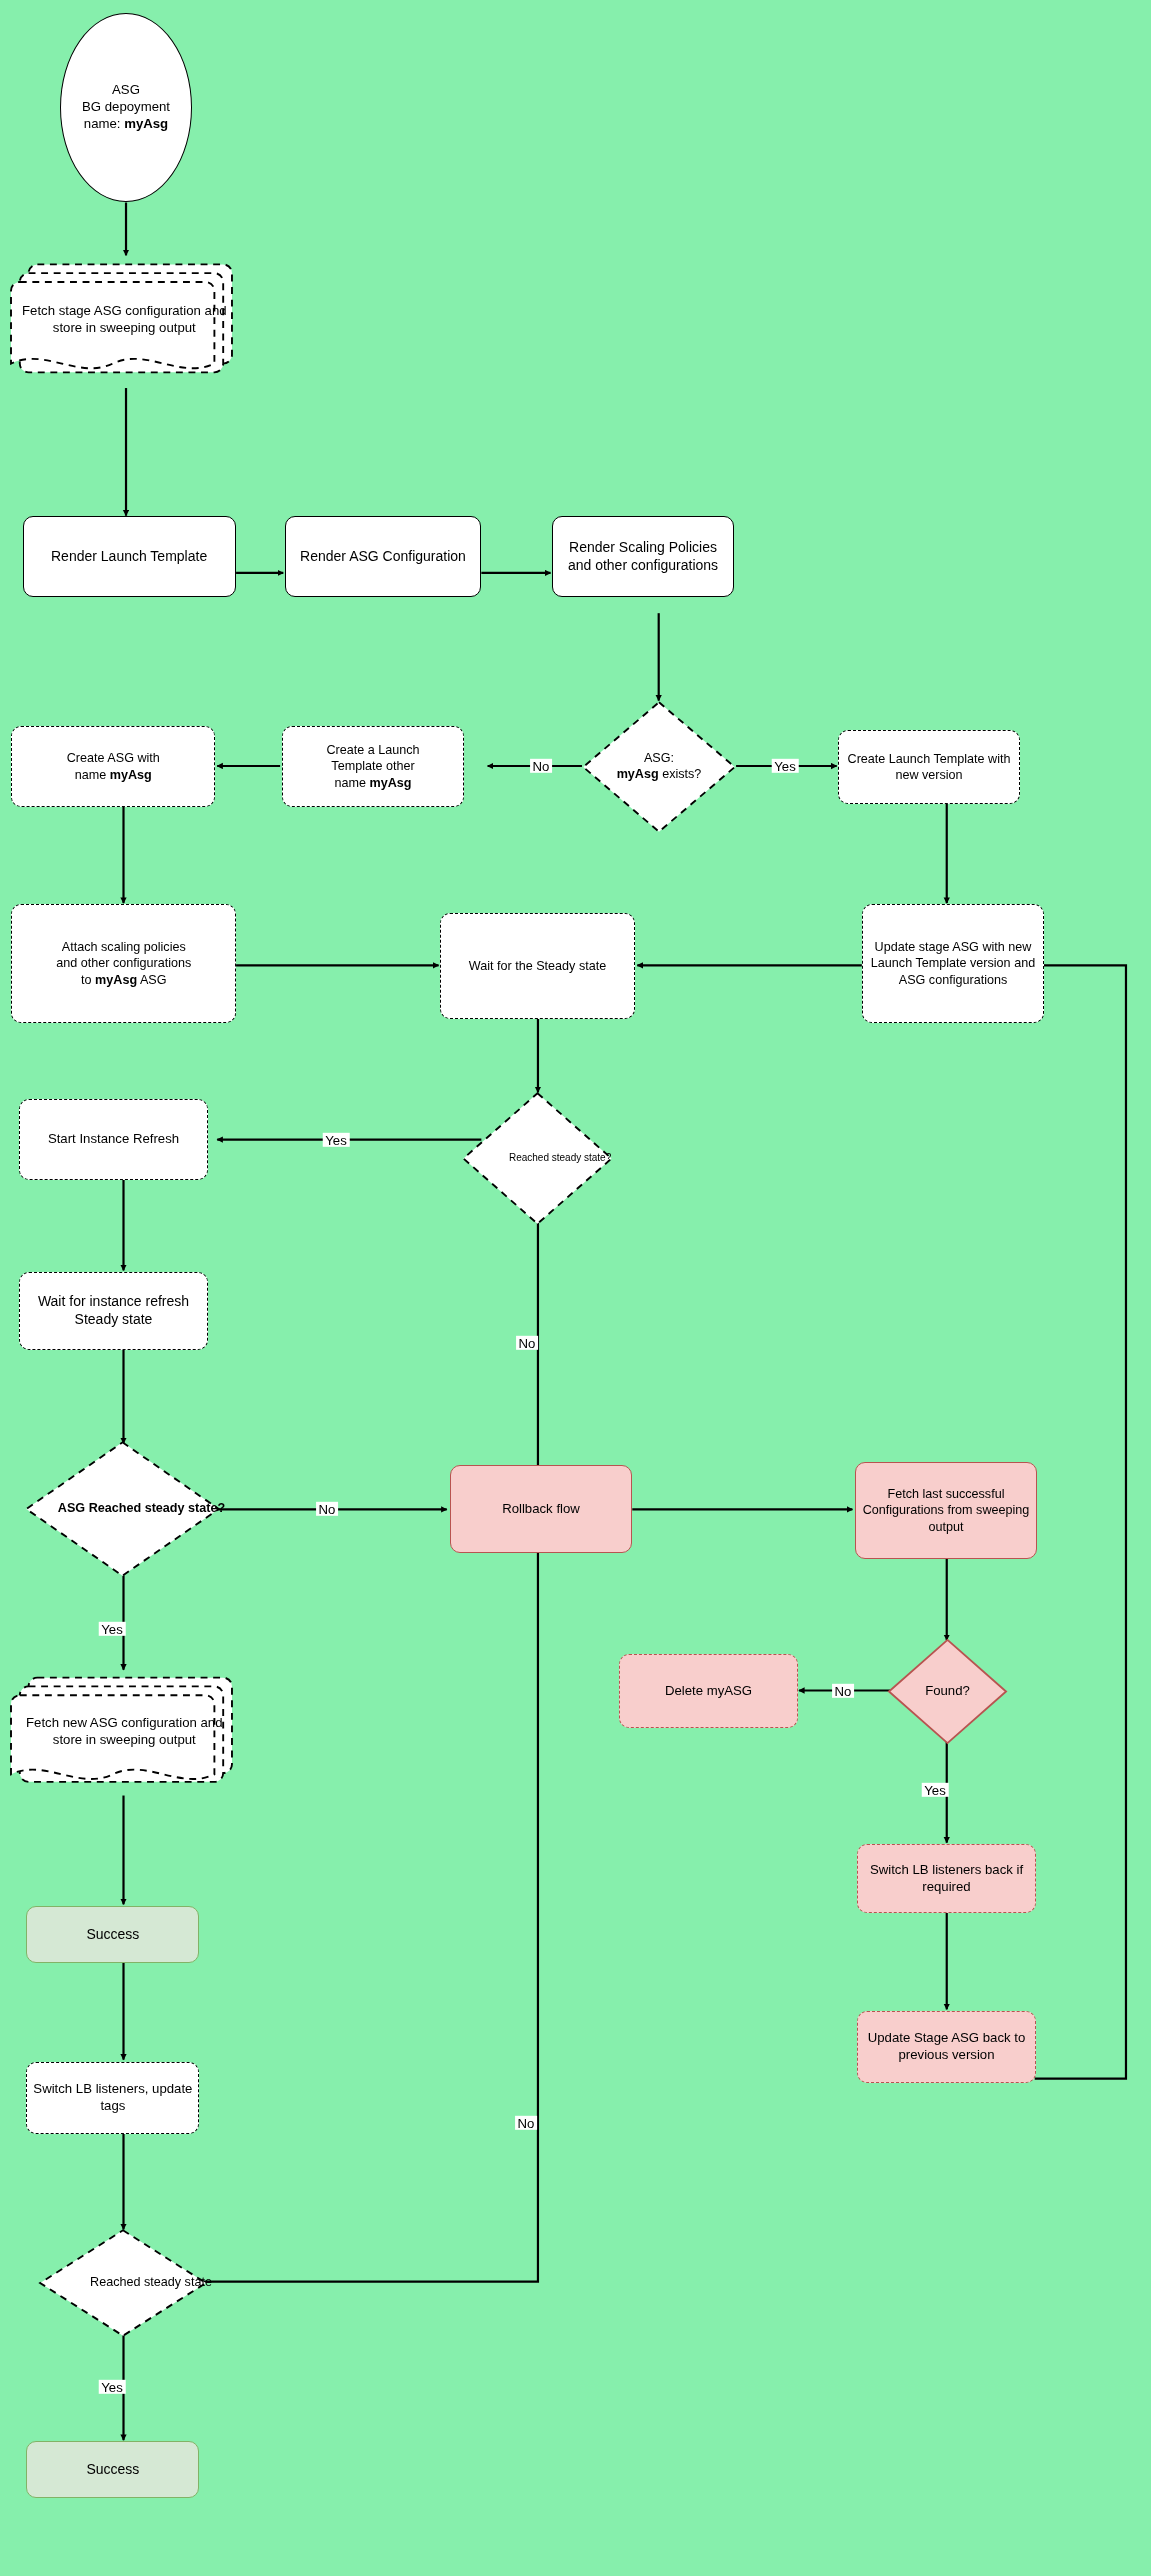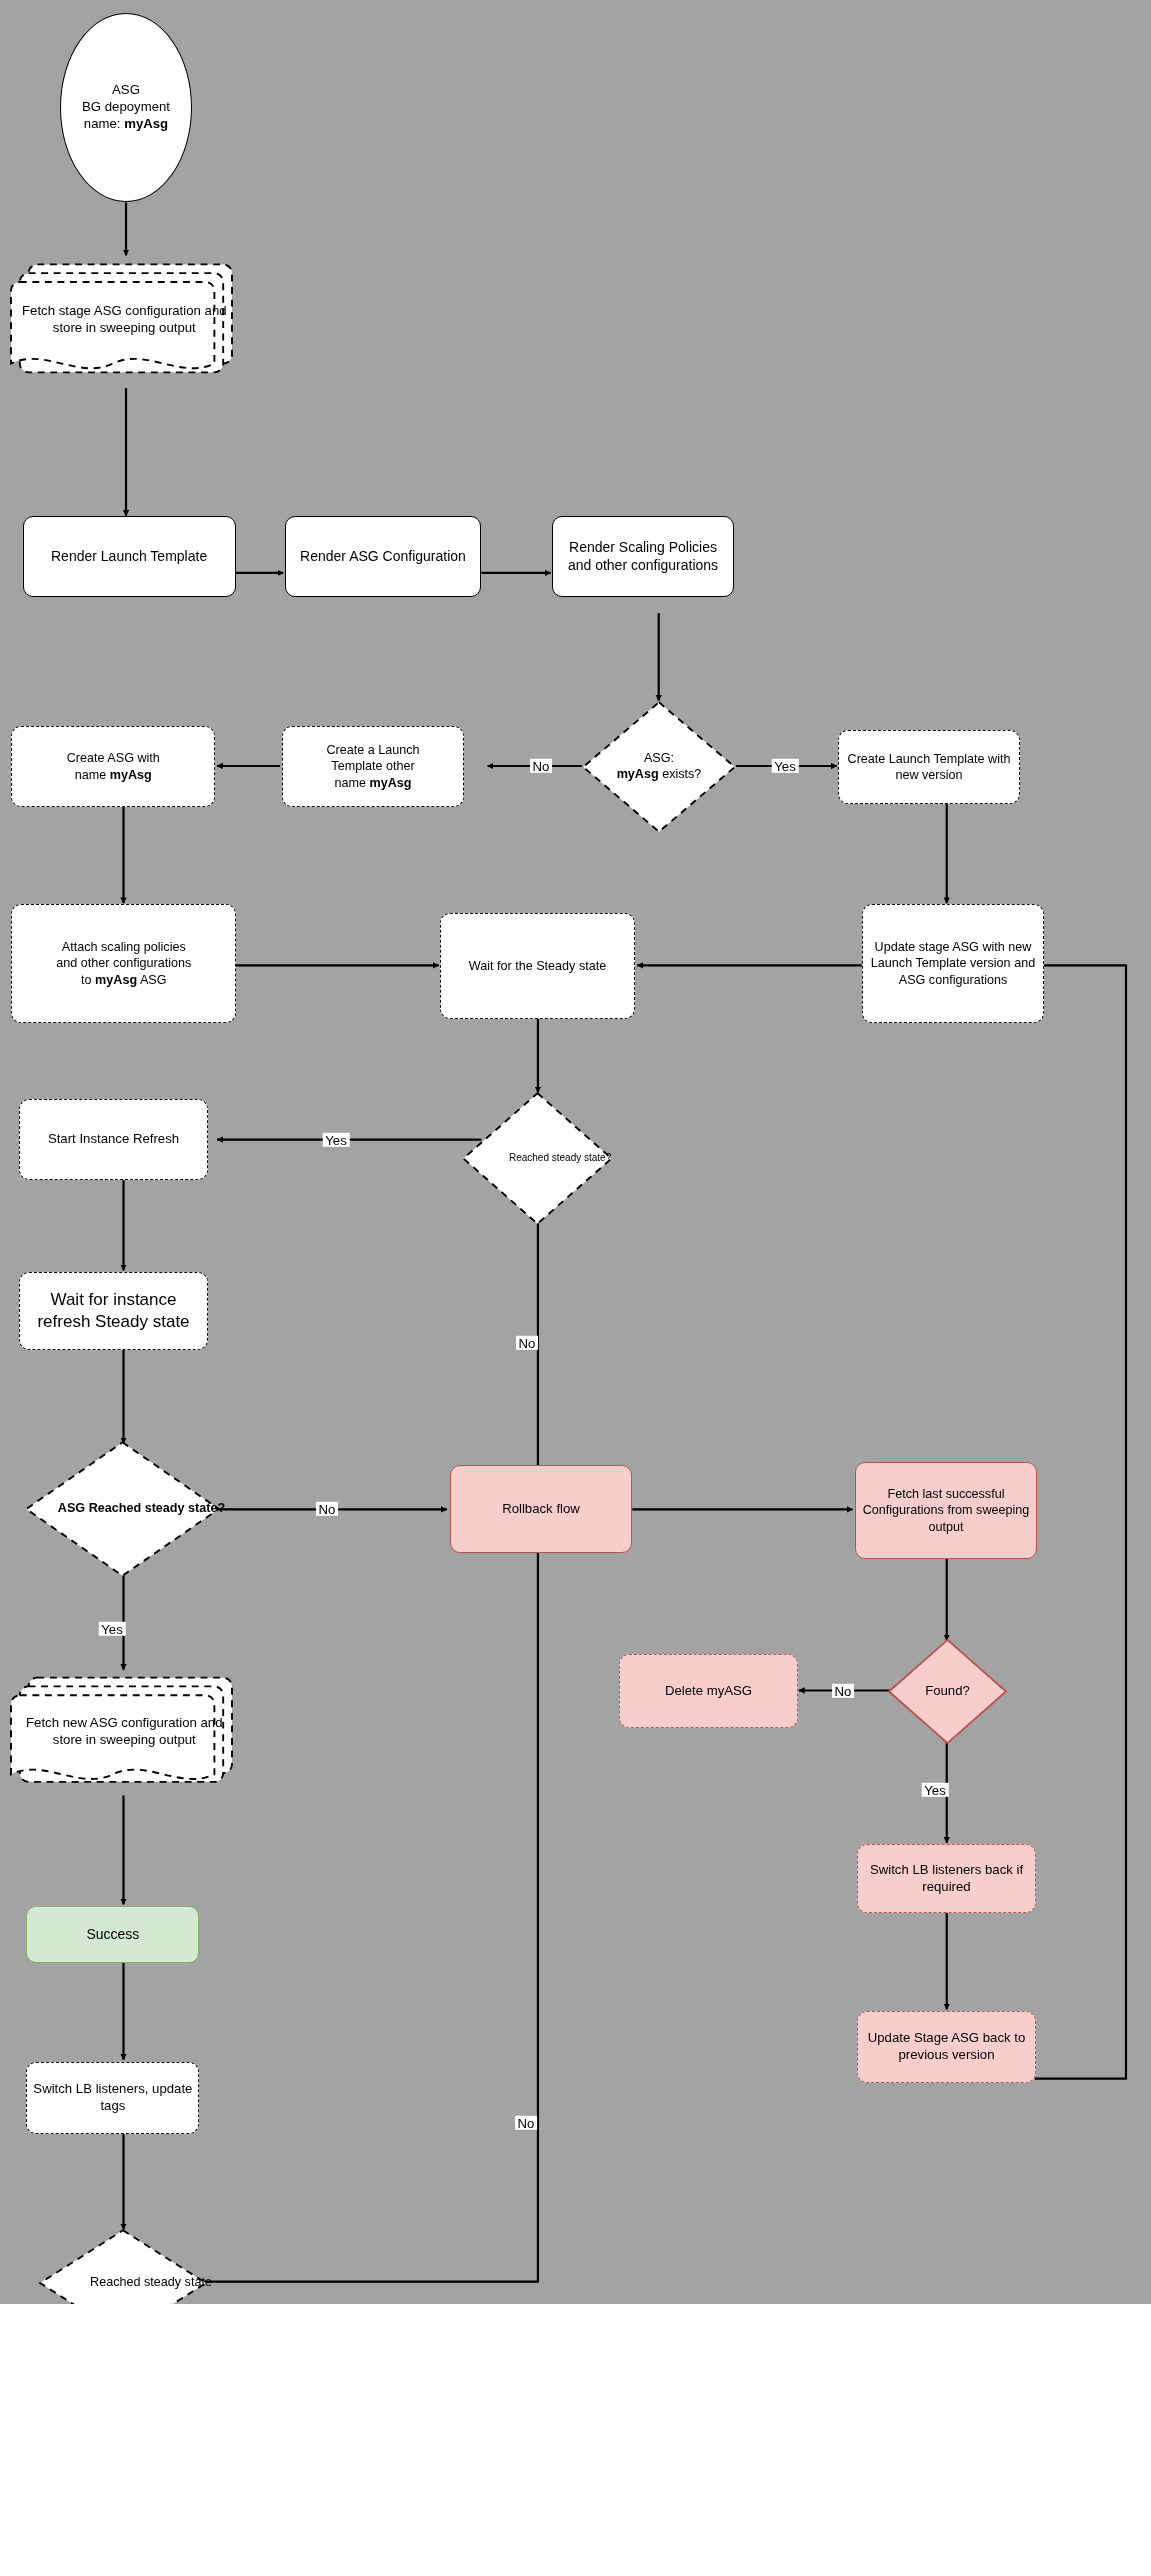--- a/index.html
+++ b/index.html
@@ -7,22 +7,22 @@
     margin: 0;
     padding: 0;
     background: #ffffff;
   }
   body {
     font-family: "Liberation Sans", sans-serif;
   }
   #canvas {
     position: relative;
     width: 1152px;
-    height: 2304px;
-    background: #a3a3a3;
+    height: 2576px;
+    background: #86efac;
     overflow: hidden;
   }
   #edges {
     position: absolute;
     left: 0;
     top: 0;
     width: 1152px;
     height: 2576px;
     pointer-events: none;
   }
@@ -286,21 +286,21 @@
 
   <div class="diamond-wrap" style="left:462px; top:1092px; width:151px; height:133px;">
     <svg width="151" height="133" viewBox="0 0 240 212" xmlns="http://www.w3.org/2000/svg">
       <polygon points="120,2 238,106 120,210 2,106" fill="#ffffff" stroke="#000000" stroke-width="3" stroke-dasharray="11,9"></polygon>
     </svg>
     <div class="diamond-text" style="font-size:10px; padding:0 22.6px;">Reached steady state?</div>
   </div>
 
   <div class="node dashed-box rounded" style="left:19px; top:1099px; width:189px; height:81px; font-size:13.2px;">Start Instance Refresh</div>
 
-  <div class="node dashed-box rounded" style="left:19px; top:1272px; width:189px; height:78px; font-size:17px;">Wait for instance refresh Steady state</div>
+  <div class="node dashed-box rounded" style="left:19px; top:1272px; width:189px; height:78px; font-size:14px;">Wait for instance refresh Steady state</div>
 
   <div class="diamond-wrap" style="left:25px; top:1441px; width:195px; height:136px;">
     <svg width="195" height="136" viewBox="0 0 310 216" xmlns="http://www.w3.org/2000/svg">
       <polygon points="155,2 308,108 155,214 2,108" fill="#ffffff" stroke="#000000" stroke-width="3" stroke-dasharray="11,9"></polygon>
     </svg>
     <div class="diamond-text" style="font-size:12.6px; padding:0 19px;font-weight:bold;">ASG Reached steady state?</div>
   </div>
 
   <div class="node pink-box rounded" style="left:450px; top:1465px; width:182px; height:88px; font-size:13.2px;">Rollback flow</div>
 

